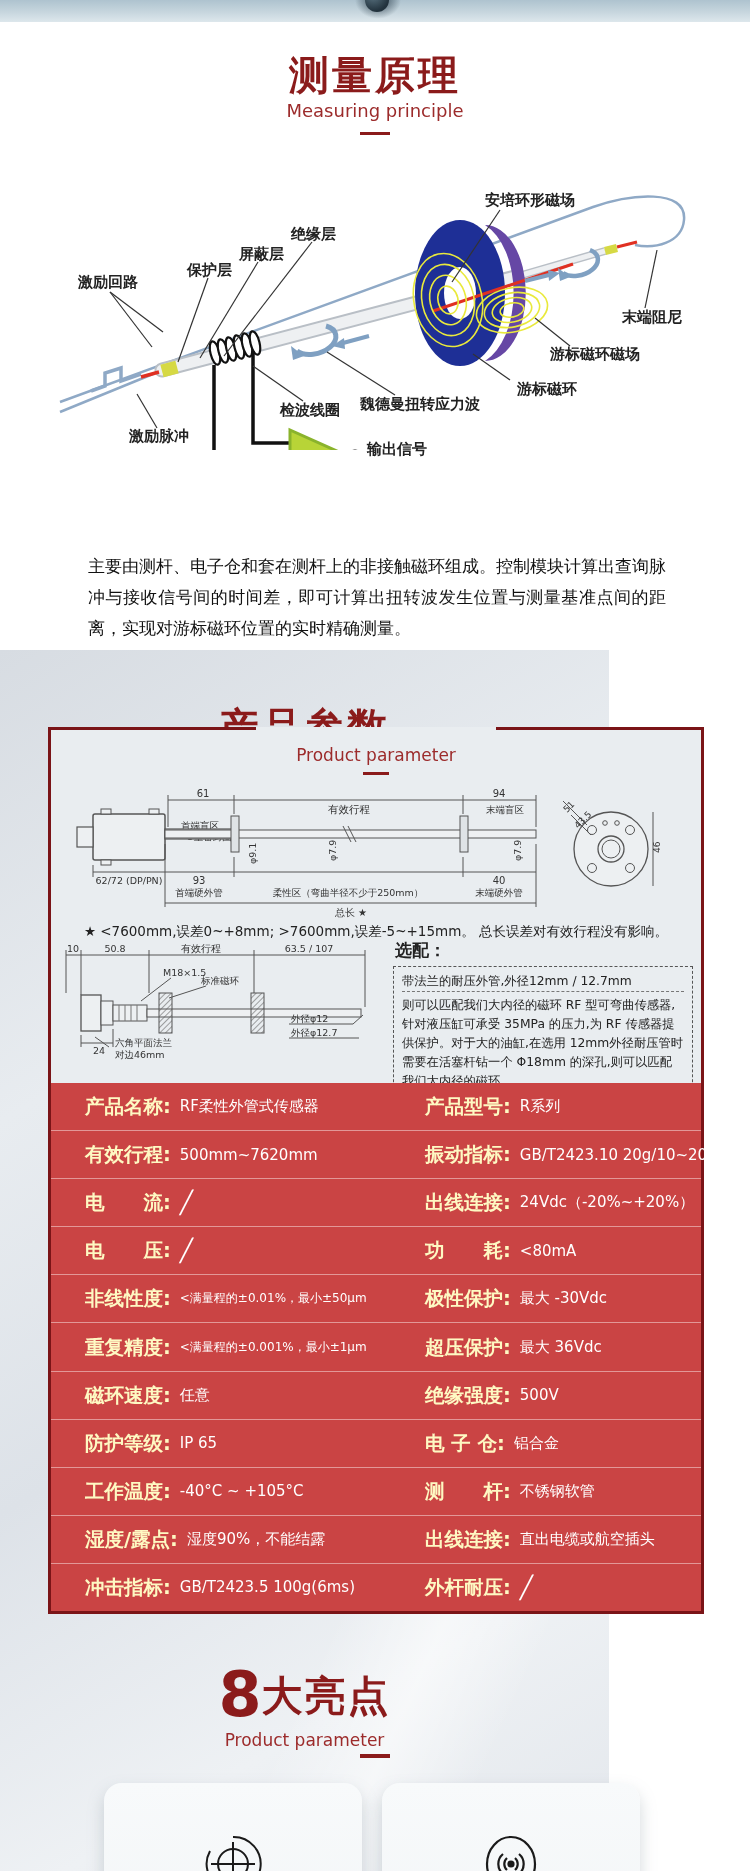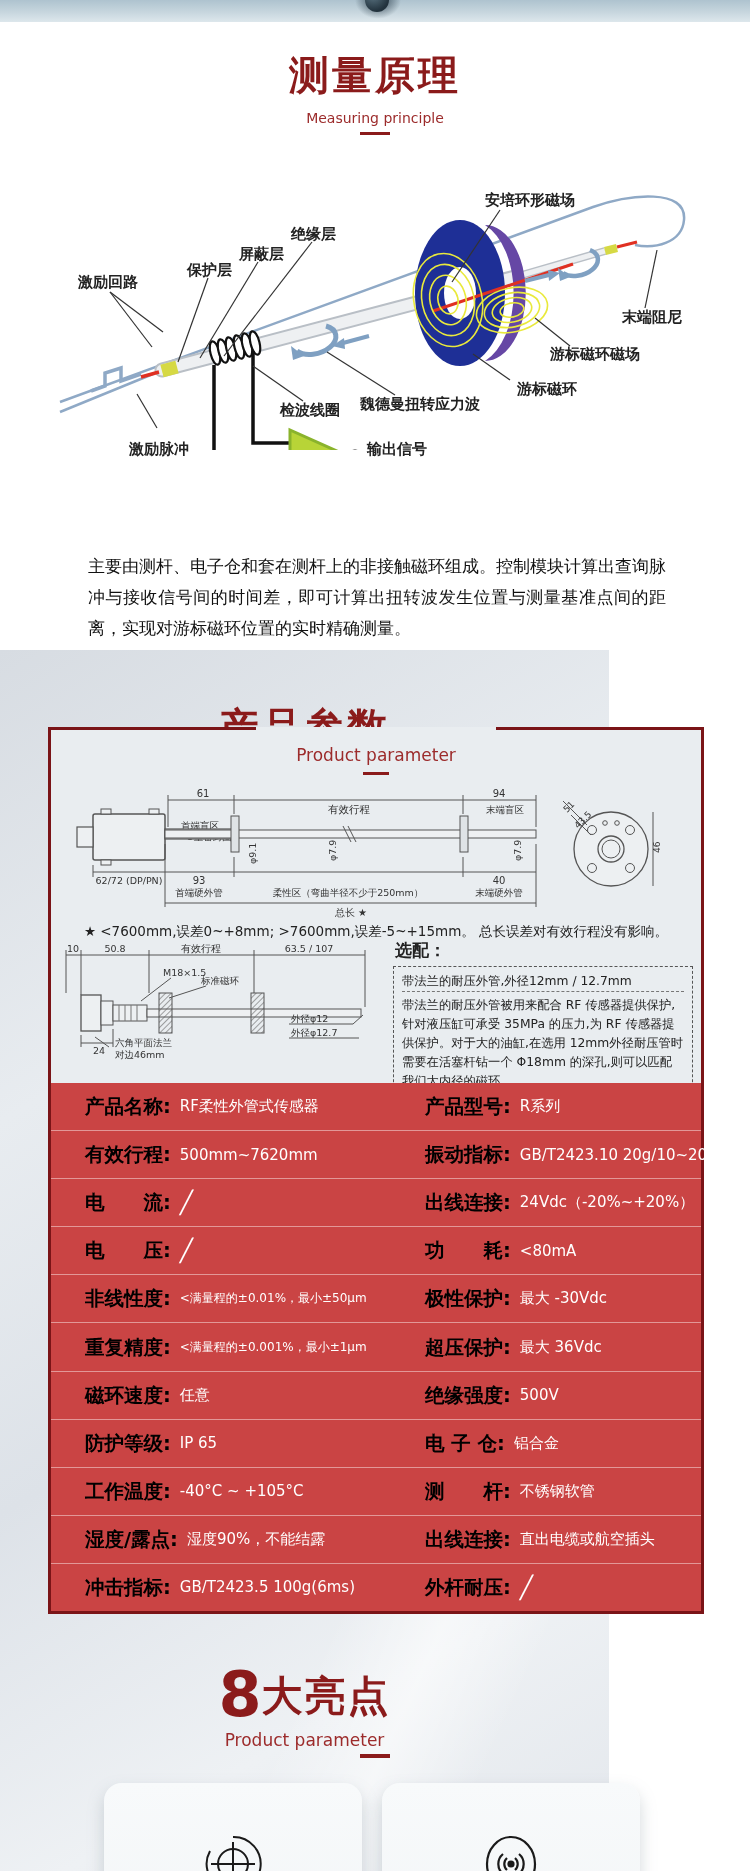--- a/index.html
+++ b/index.html
@@ -14,21 +14,21 @@
     background:radial-gradient(ellipse 32px 26px at 50% 0%,rgba(23,42,56,.85),rgba(23,42,56,0) 72%);}
   .strip-sphere{position:absolute;left:365px;top:-12px;width:24px;height:24px;border-radius:50%;
     background:radial-gradient(circle at 35% 30%,#5b7482,#22323d 70%);}
 
   
   .sec1{position:absolute;left:0;top:22px;width:750px;height:628px;background:#fff;}
   .h-zh{width:100%;text-align:center;font-weight:bold;color:#8b1b1b;letter-spacing:3px;}
   .h-en{width:100%;text-align:center;color:#9c2b2b;}
   .dash{background:#8b1b1b;}
   .sec1 .h-zh{top:26px;font-size:40px;}
-  .sec1 .h-en{top:88px;font-size:14px;}
+  .sec1 .h-en{top:78px;font-size:18px;}
   .sec1 .dash{left:360px;top:110px;width:30px;height:3px;}
 
   .diagram{position:absolute;left:45px;top:128px;width:660px;height:300px;}
   .lbl{position:absolute;font-size:15px;font-weight:bold;color:#222;white-space:nowrap;}
   .desc{position:absolute;left:88px;top:512px;width:578px;font-size:17px;line-height:31px;
         color:#111;text-align:justify;}
 
   
   .sec2{position:absolute;left:0;top:650px;width:609px;height:1221px;
     background:linear-gradient(150deg,#d7dce2 0%,#e8ecf0 30%,#dde2e8 55%,#eef1f4 80%,#e3e7ec 100%);}
@@ -56,21 +56,21 @@
   .opt-line1{border-bottom:1.5px dashed #777;padding-bottom:0;margin-bottom:4px;}
 
   svg .tx{font-family:"DejaVu Sans","Liberation Sans",sans-serif;fill:#333;}
 
   
   .rtable{position:absolute;left:3px;top:356px;width:650px;height:528px;background:#ca4444;
           display:flex;flex-direction:column;}
   .rrow{flex:1;position:relative;display:flex;align-items:center;padding-left:34px;
         border-top:1px solid rgba(255,255,255,.45);}
   .rrow:first-child{border-top:none;}
-  .rlabel{font-size:19.5px;font-weight:bold;color:#000000;white-space:pre;}
+  .rlabel{font-size:19.5px;font-weight:bold;color:#fef9c3;white-space:pre;}
   .rval{font-size:15px;color:#fff;margin-left:9px;white-space:nowrap;}
   .rright{position:absolute;left:334px;display:flex;align-items:center;margin-left:40px;}
   .rrow:nth-child(5) .rval.lft,.rrow:nth-child(6) .rval.lft{font-size:12px;}
   .slashy{font-size:22px;font-weight:normal;}
 
   
   .hl-head{position:absolute;top:1008px;width:100%;text-align:center;color:#8b1b1b;font-weight:bold;}
   .hl-num{font-size:62px;vertical-align:-6px;}
   .hl-zh{font-size:41px;letter-spacing:2px;}
   .hl-sub{top:1080px;font-size:17px;}
@@ -174,21 +174,21 @@
       <span class="lbl" style="left:33px;top:123px">激励回路</span>
       <span class="lbl" style="left:142px;top:111px">保护层</span>
       <span class="lbl" style="left:194px;top:95px">屏蔽层</span>
       <span class="lbl" style="left:246px;top:75px">绝缘层</span>
       <span class="lbl" style="left:440px;top:41px">安培环形磁场</span>
       <span class="lbl" style="left:577px;top:158px">末端阻尼</span>
       <span class="lbl" style="left:505px;top:195px">游标磁环磁场</span>
       <span class="lbl" style="left:472px;top:230px">游标磁环</span>
       <span class="lbl" style="left:315px;top:245px">魏德曼扭转应力波</span>
       <span class="lbl" style="left:235px;top:251px">检波线圈</span>
-      <span class="lbl" style="left:84px;top:290px">激励脉冲</span>
+      <span class="lbl" style="left:84px;top:277px">激励脉冲</span>
       <span class="lbl" style="left:322px;top:290px">输出信号</span>
     </div>
 
     <p class="desc">主要由测杆、电子仓和套在测杆上的非接触磁环组成。控制模块计算出查询脉冲与接收信号间的时间差，即可计算出扭转波发生位置与测量基准点间的距离，实现对游标磁环位置的实时精确测量。</p>
   </div>
 
   <div class="sec2">
     <div class="sheen" style="top:880px"></div>
     <div class="abs h-zh">产品参数</div>
 
@@ -316,21 +316,21 @@
         <text x="64" y="103" font-size="9.5" class="tx">六角平面法兰</text>
         <text x="64" y="115" font-size="9.5" class="tx">对边46mm</text>
         <text x="240" y="79" font-size="9.5" class="tx">外径φ12</text>
         <text x="240" y="93" font-size="9.5" class="tx">外径φ12.7</text>
       </svg>
 
       <div class="opt">
         <div class="opt-title">选配：</div>
         <div class="opt-box">
           <div class="opt-line1">带法兰的耐压外管,外径12mm / 12.7mm</div>
-          <div>带法兰的耐压外管被用来配合 RF 传感器提供保护,针对液压缸可承受 35MPa 的压力,为 RF 传感器提供保护。对于大的油缸,在选用 12mm外径耐压管时需要在活塞杆钻一个 Φ18mm 的深孔,则可以匹配我们大内径的磁环。</div>
+          <div>则可以匹配我们大内径的磁环 RF 型可弯曲传感器,针对液压缸可承受 35MPa 的压力,为 RF 传感器提供保护。对于大的油缸,在选用 12mm外径耐压管时需要在活塞杆钻一个 Φ18mm 的深孔,则可以匹配我们大内径的磁环。</div>
         </div>
       </div>
 
       <div class="rtable">
         <div class="rrow">
           <span class="rlabel">产品名称:</span>
             <span class="rval lft">RF柔性外管式传感器</span>
           <span class="rright">
               <span class="rlabel">产品型号:</span>
               <span class="rval">R系列</span>

